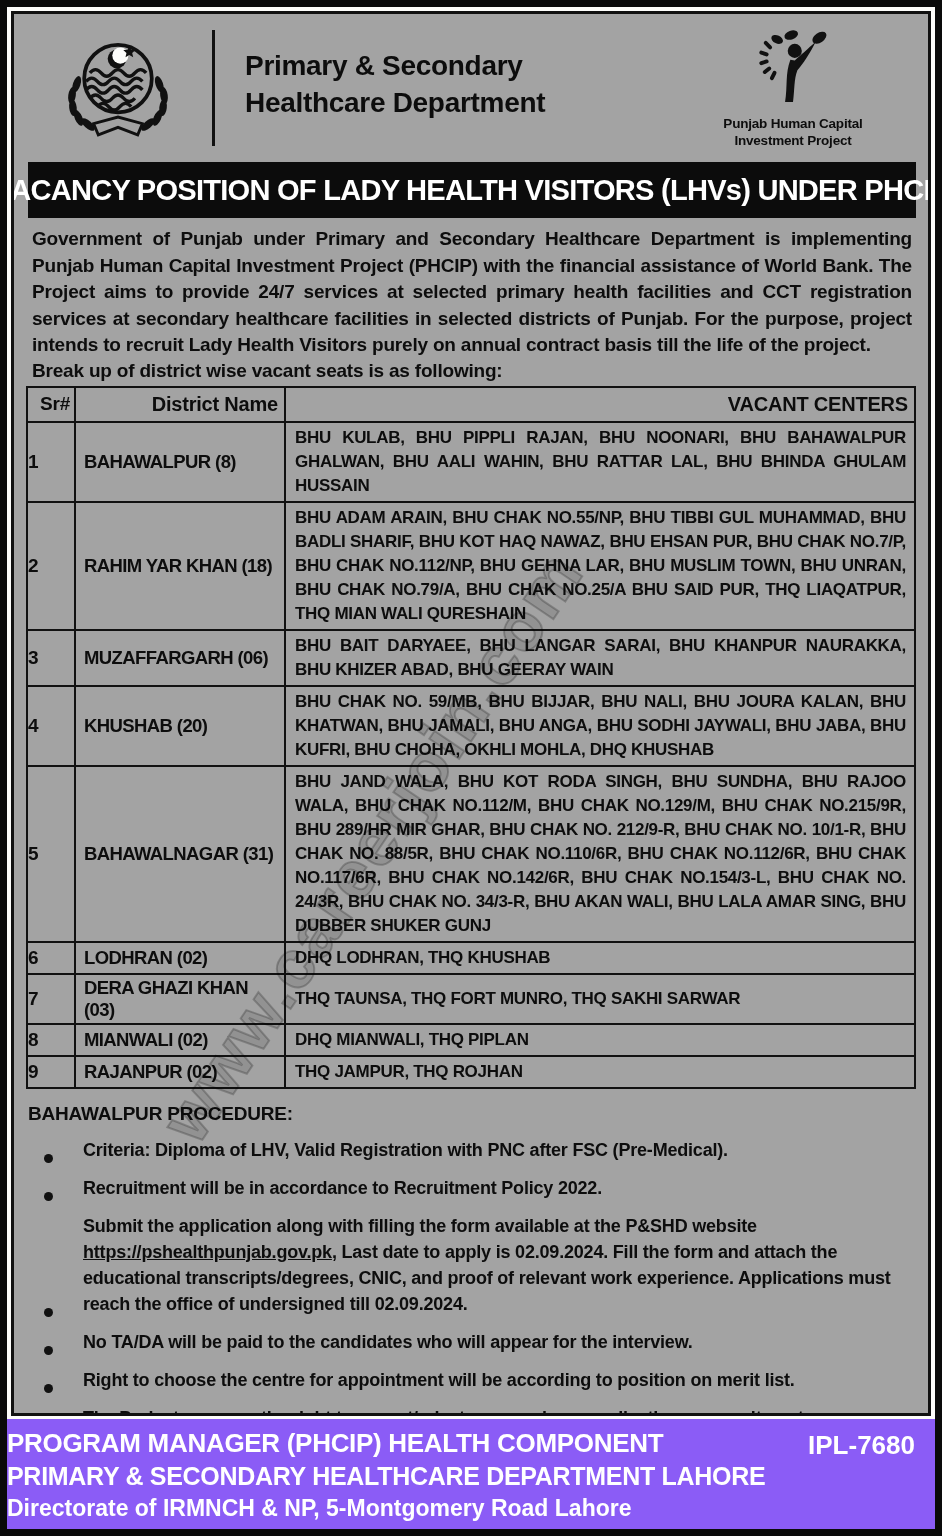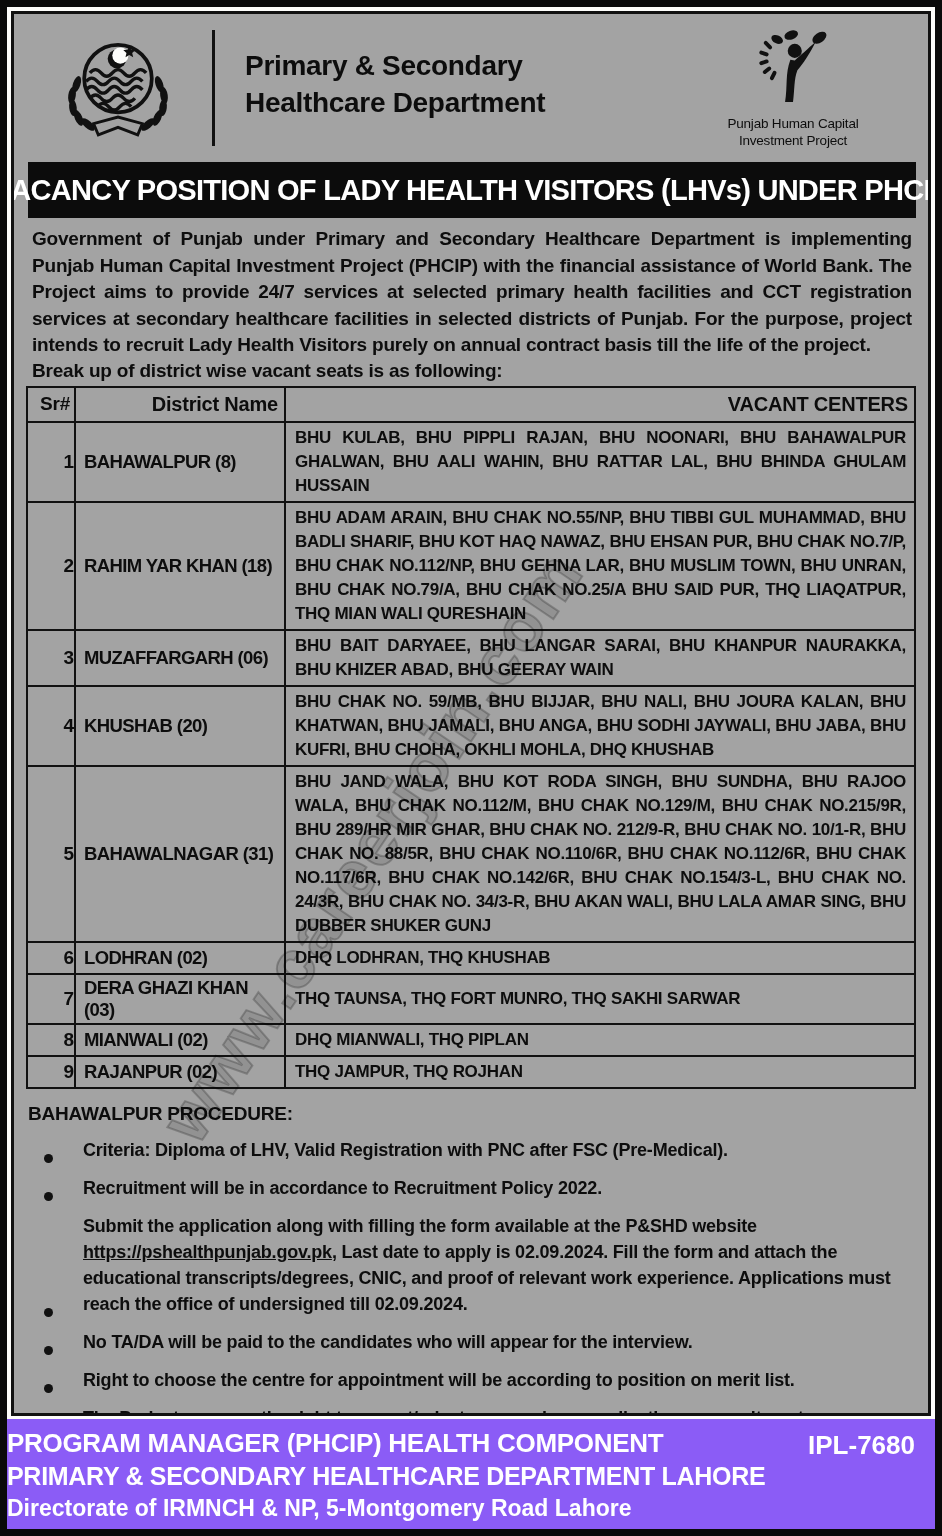--- a/index.html
+++ b/index.html
@@ -14,35 +14,35 @@
     flex:1; margin:4px 4px 3px 4px; border:3px solid #111;
     padding:0 12px; overflow:hidden; position:relative; background:#a3a3a3;
   }
   
   .hdr { display:flex; align-items:flex-start; height:140px; padding-top:12px; }
   .emblem { width:132px; height:122px; margin-left:26px; flex:none; }
   .hdr-divider { width:0; border-left:3px solid #111; height:116px; margin:4px 0 0 28px; }
   .dept-title { font-size:28px; font-weight:700; line-height:1.32; padding:22px 0 0 30px; letter-spacing:-0.3px; }
   .hdr-right { margin-left:auto; margin-right:28px; width:190px; text-align:center; flex:none; }
   .phcip-logo { width:110px; height:88px; margin:2px auto 0; display:block; }
-  .phcip-caption { font-size:13.5px; font-weight:400; line-height:1.25; letter-spacing:-0.2px; }
+  .phcip-caption { font-size:13.5px; font-weight:700; line-height:1.25; letter-spacing:-0.2px; }
   
   .banner {
     background:#0c0c0c; color:#fff; margin:8px 0 6px 2px; height:56px;
     display:flex; align-items:center; justify-content:center;
   }
   .banner span { font-size:30px; font-weight:700; letter-spacing:-0.8px; white-space:nowrap; transform:scaleX(0.97); }
   
   .intro { font-size:19px; font-weight:700; line-height:26.5px; text-align:justify; letter-spacing:-0.2px; padding:2px 4px 0 6px; }
   .breakup { font-size:19px; font-weight:700; padding:1px 0 4px 6px; letter-spacing:-0.2px; }
   
   table.vac { border-collapse:collapse; width:100%; table-layout:fixed; }
   table.vac th, table.vac td { border:2.5px solid #111; vertical-align:middle; }
   col.c-sr { width:48px; } col.c-d { width:210px; }
-  th.h-sr, td.sr { text-align:right; font-size:19px; font-weight:700; }
+  th.h-sr, td.sr { text-align:left; font-size:19px; font-weight:700; }
   th { font-size:20px; font-weight:700; text-align:right; padding:5px 6px 5px 12px; letter-spacing:-0.2px; }
   td.dist { font-size:18.5px; font-weight:700; padding:2px 2px 2px 8px; letter-spacing:-0.6px; }
   td.centers { font-size:17px; font-weight:700; line-height:24px; padding:3px 8px 3px 9px; text-align:justify; letter-spacing:-0.3px; }
   
   .proc-head { font-size:19px; font-weight:700; margin:14px 0 8px 2px; letter-spacing:-0.2px; }
   .bullet { display:flex; margin:12px 2px 6px 2px;align-items:flex-end; }
   .bdot { width:9px; height:9px; border-radius:50%; background:#111; flex:none; margin:8px 30px 0 16px; }
   .btext { font-size:18px; font-weight:600; line-height:26px; letter-spacing:-0.2px; text-align:left; }
   .btext a { color:#0d0d0d; text-decoration:underline; font-weight:700; }
   

